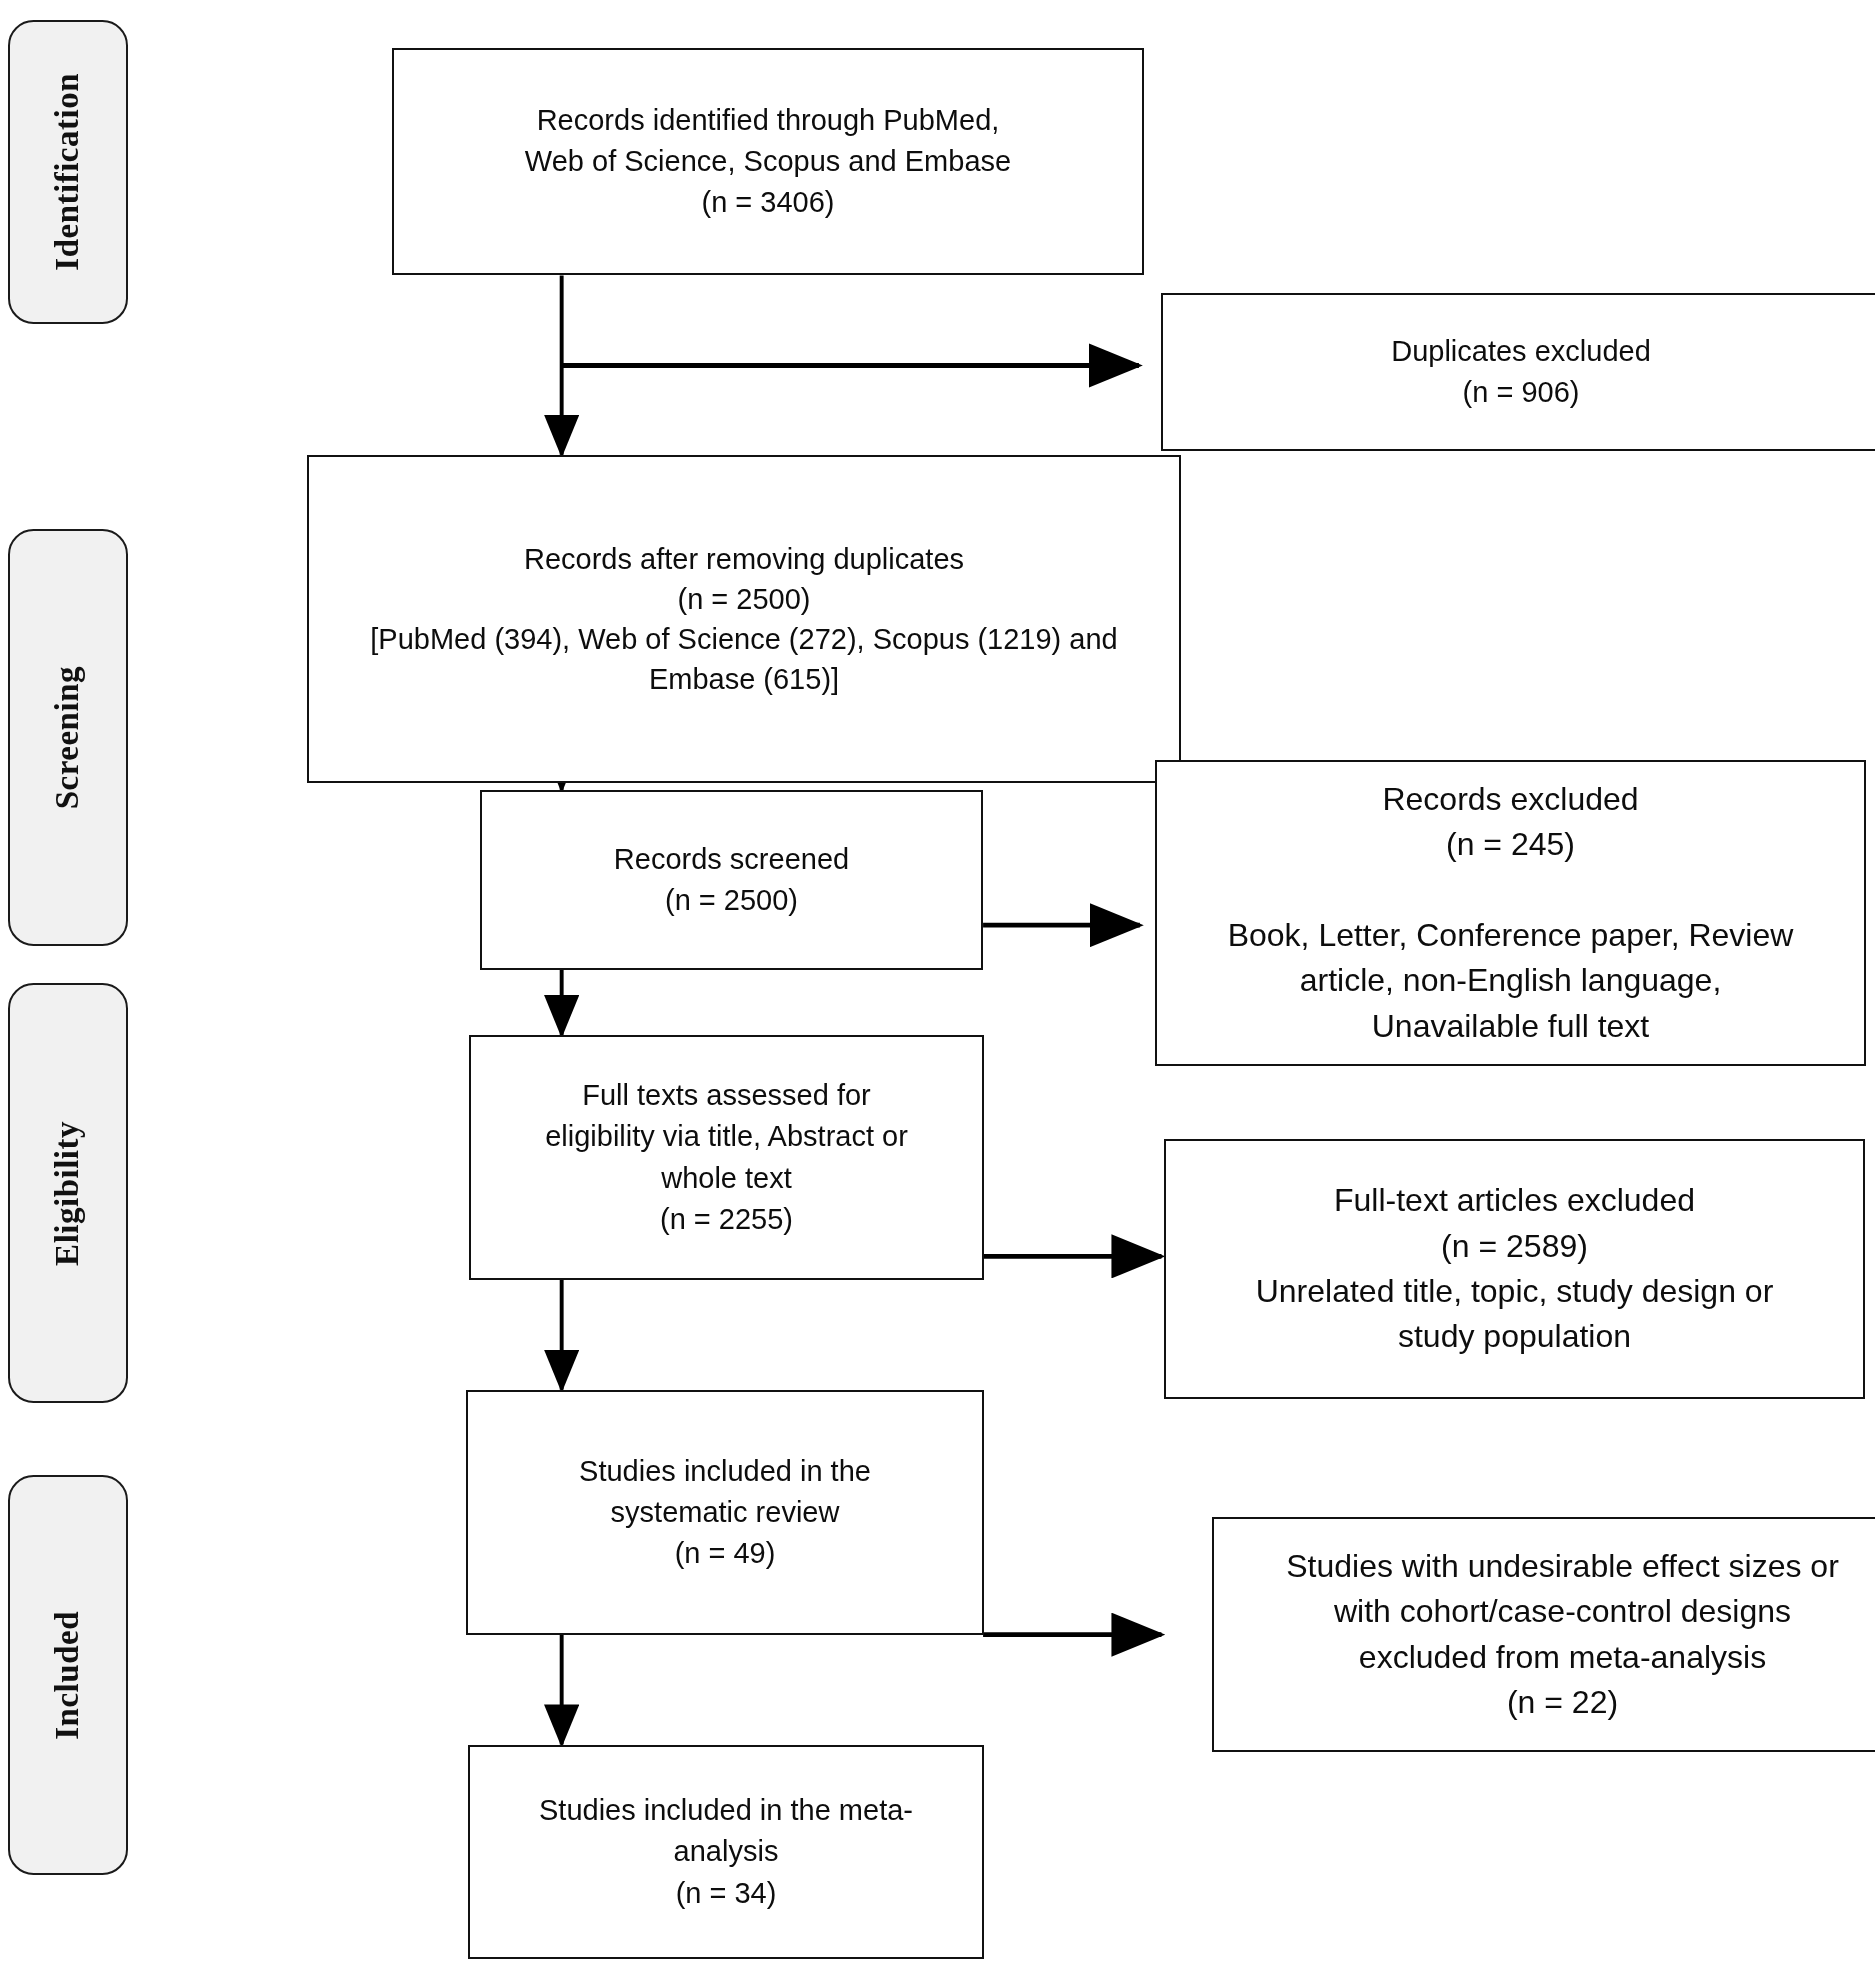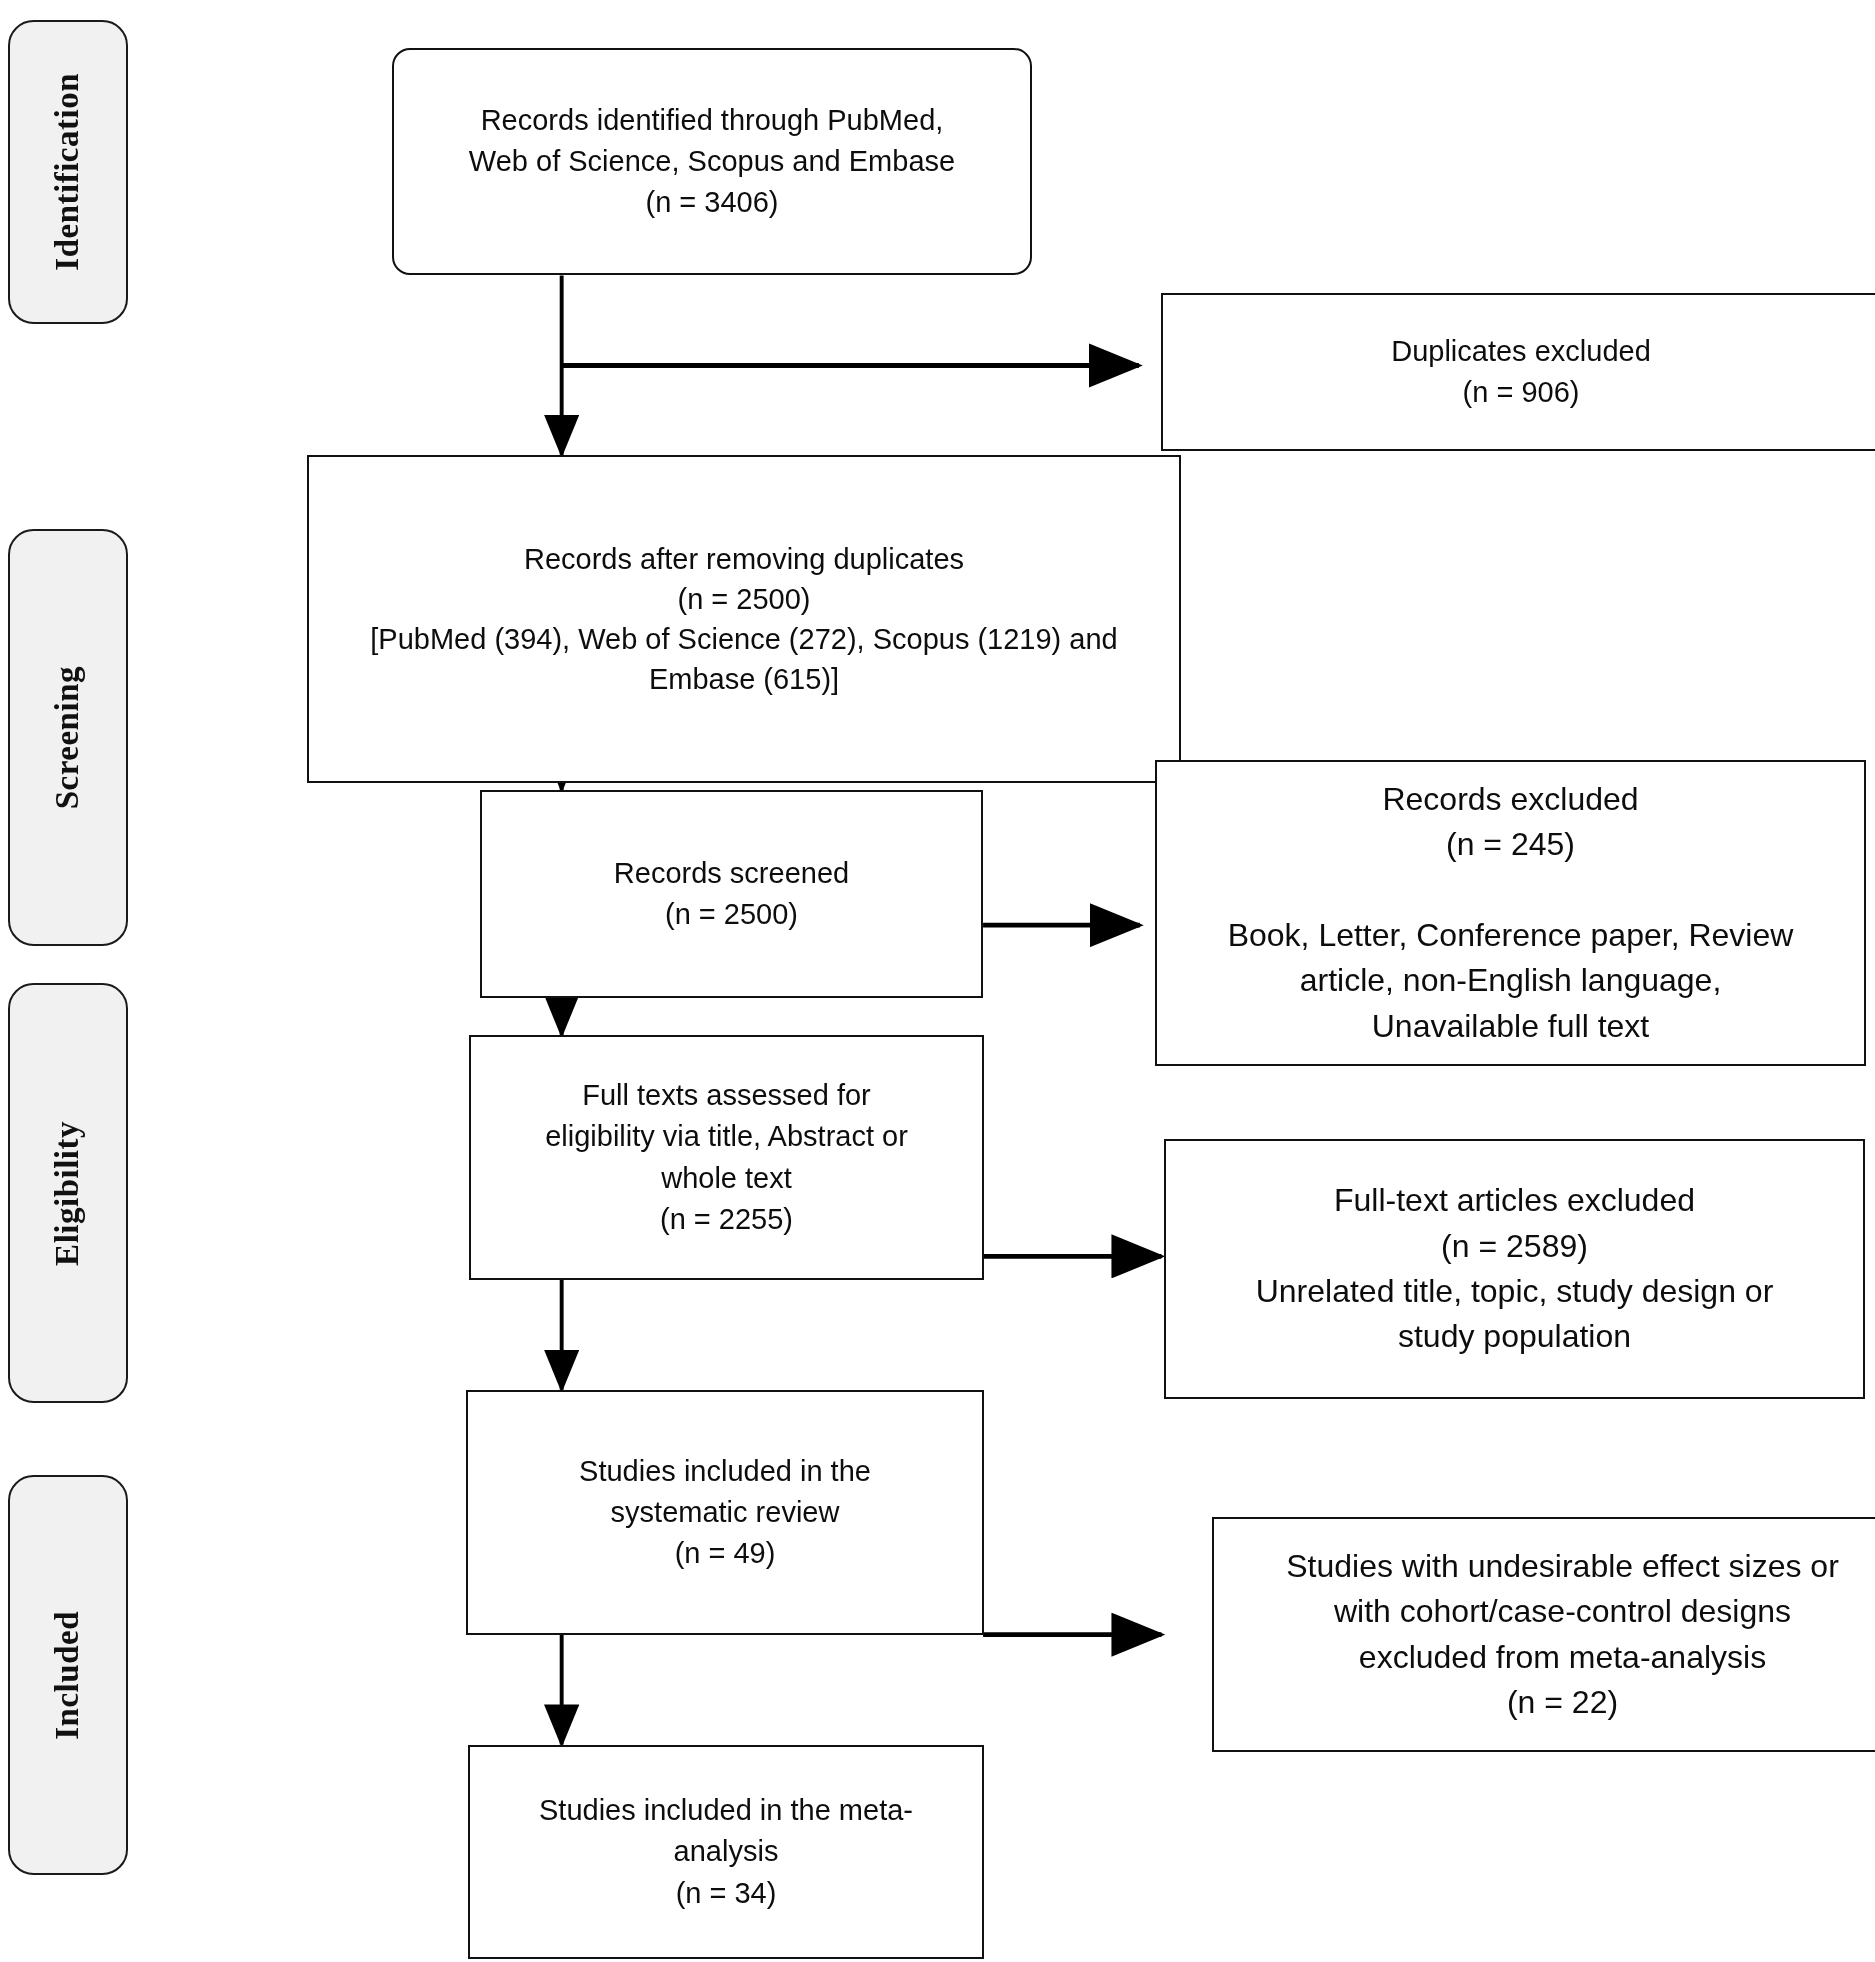--- a/index.html
+++ b/index.html
@@ -105,39 +105,39 @@
   </div>
 
   <div class="stage-label" style="left:7.8px; top:983px; width:120px; height:420px;">
     <span>Eligibility</span>
   </div>
 
   <div class="stage-label" style="left:7.8px; top:1475px; width:120px; height:400px;">
     <span>Included</span>
   </div>
 
-  <div class="flow-box" style="left:392px; top:48px; width:640px; height:227px;border-radius:18px;">
+  <div class="flow-box" style="left:392px; top:48px; width:752px; height:227px;">
     <div class="txt">Records identified through PubMed,
 Web of Science, Scopus and Embase
 (n = 3406)</div>
   </div>
 
   <div class="flow-box" style="left:1145px; top:293px; width:720px; height:158px;margin-left:16px;">
     <div class="txt">Duplicates excluded
 (n = 906)</div>
   </div>
 
   <div class="flow-box tight" style="left:307px; top:455px; width:874px; height:328px;">
     <div class="txt">Records after removing duplicates
 (n = 2500)
 [PubMed (394), Web of Science (272), Scopus (1219) and
 Embase (615)]</div>
   </div>
 
-  <div class="flow-box" style="left:480px; top:790px; width:503px; height:208px;">
+  <div class="flow-box" style="left:480px; top:790px; width:503px; height:180px;">
     <div class="txt">Records screened
 (n = 2500)</div>
   </div>
 
   <div class="flow-box narrow" style="left:1155px; top:760px; width:711px; height:306px;">
     <div class="txt">Records excluded
 (n = 245)
 
 Book, Letter, Conference paper, Review
 article, non-English language,

